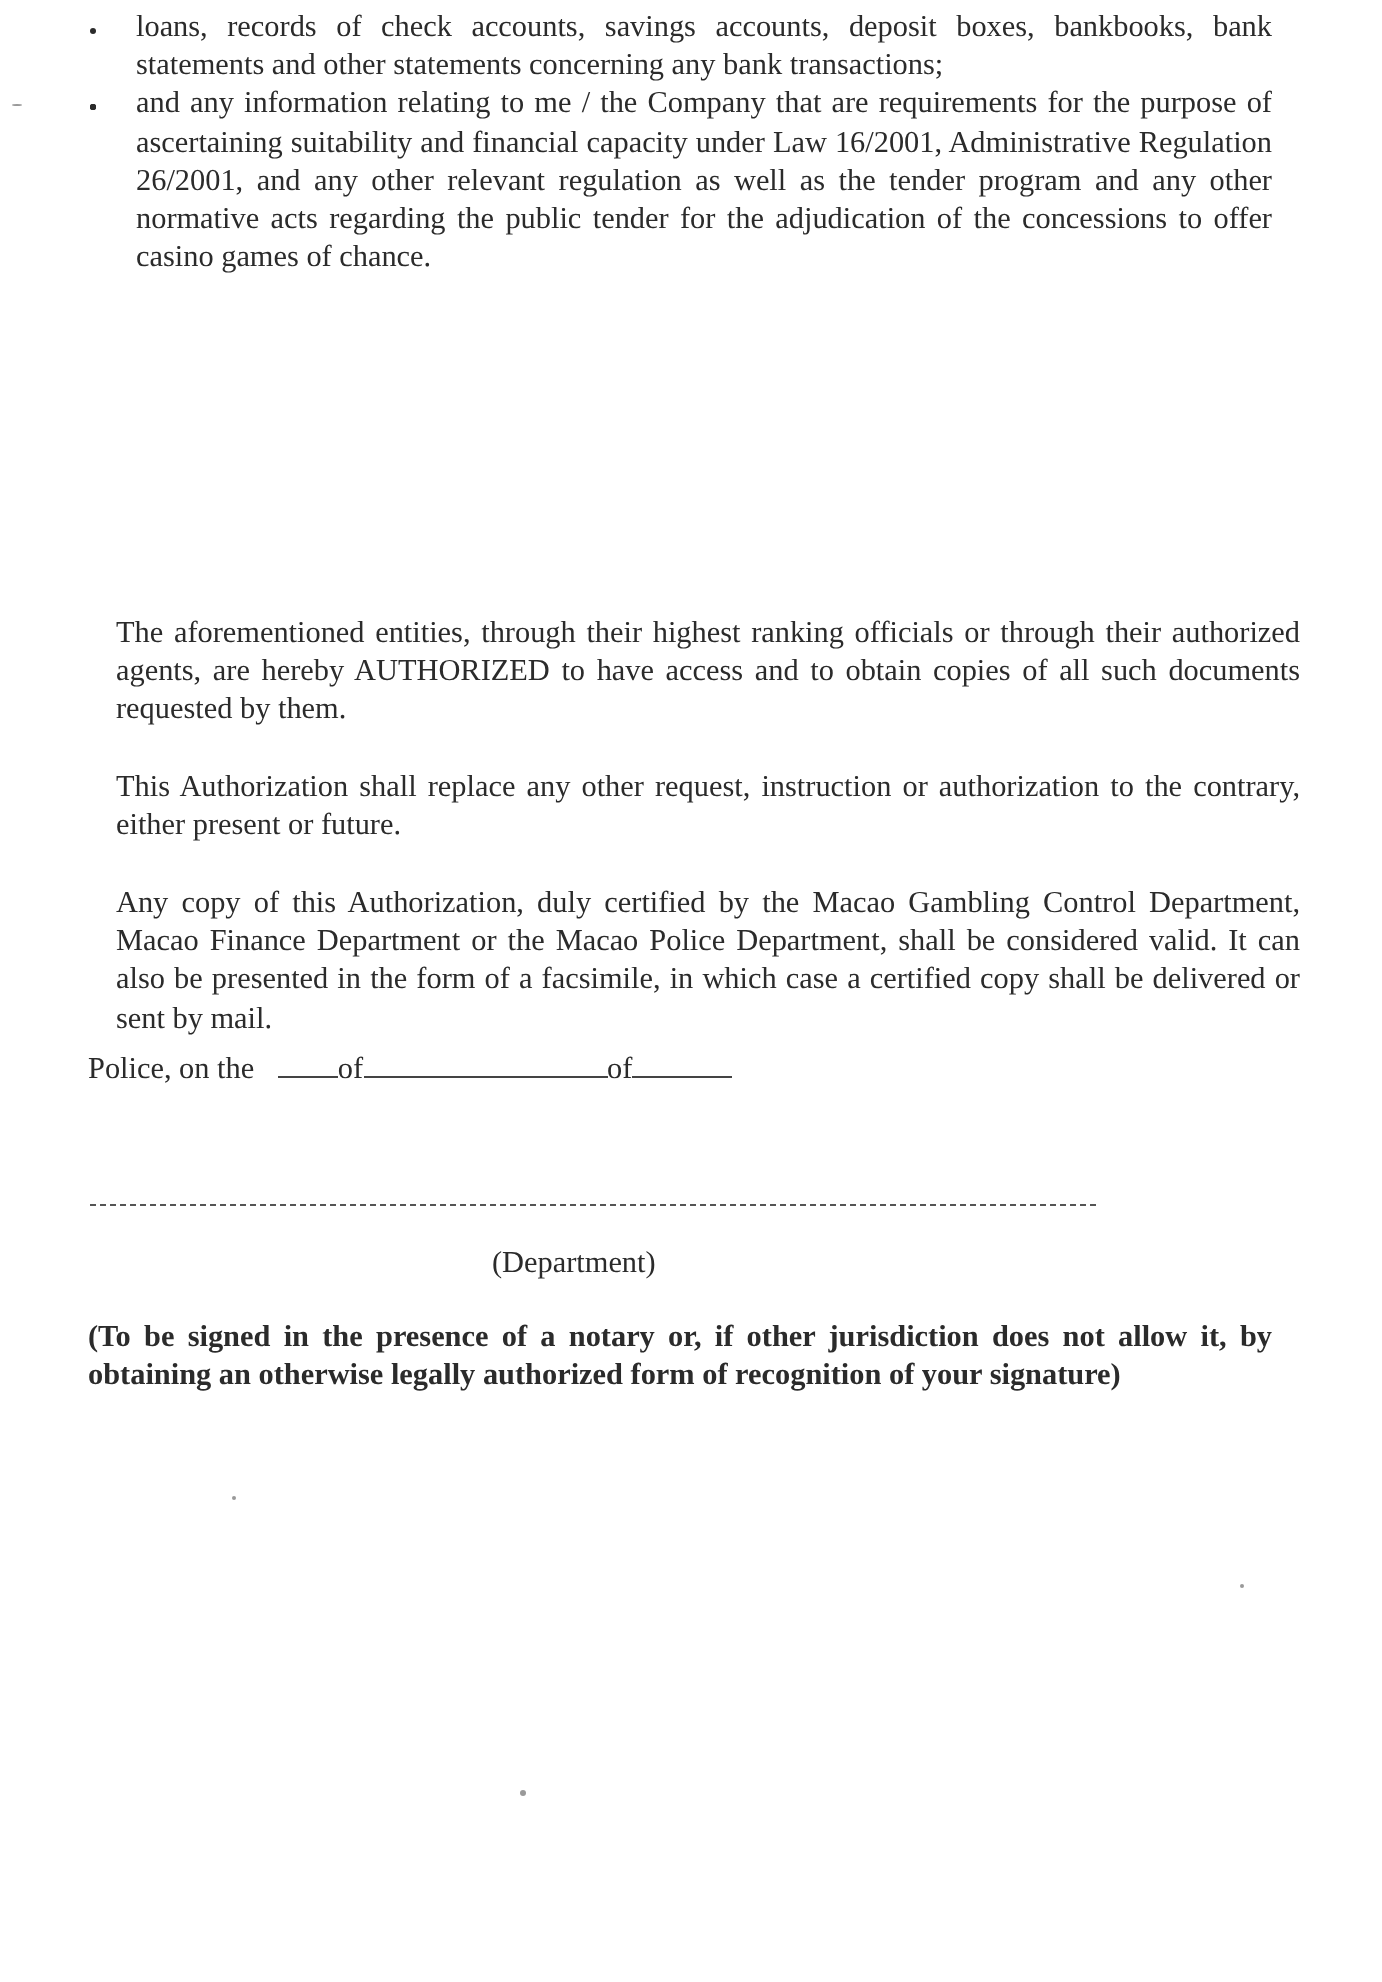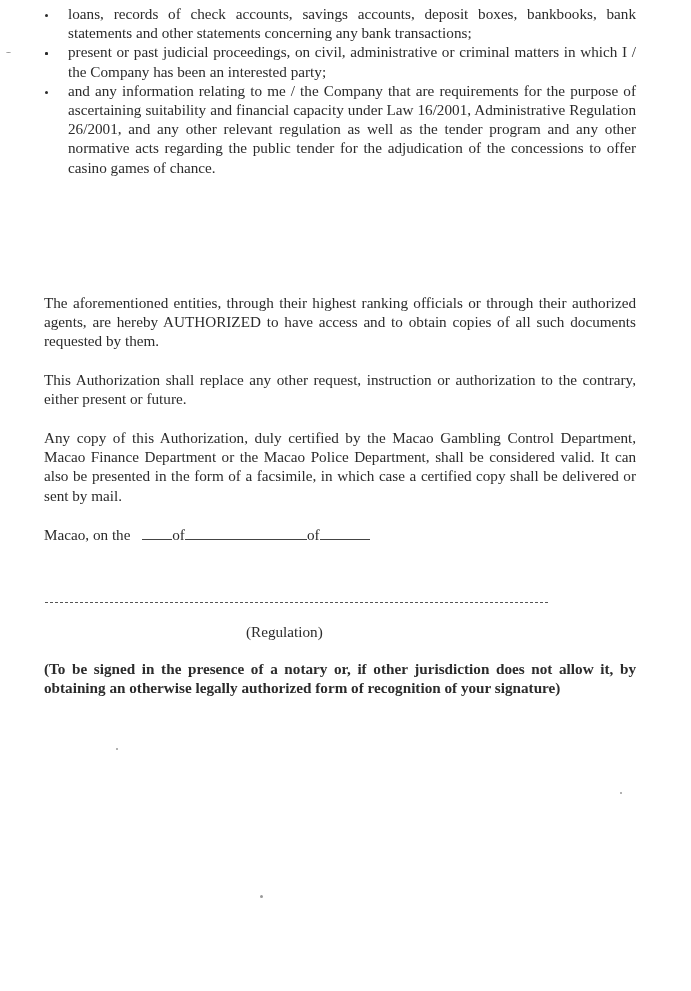--- a/index.html
+++ b/index.html
@@ -8,21 +8,21 @@
       position: absolute; left: 0; top: 0; width: 691px; height: 991px;
       font-family: "Liberation Serif", serif; color: #2b2b2b;
       font-size: 15.2px; line-height: 19.2px;
     }
     .bullets { position: absolute; left: 0; top: 4px; width: 691px; margin: 0; padding: 0; list-style: none; }
     .bullet-item { position: relative; padding-left: 68px; padding-right: 55px; text-align: justify; }
     .bullet-dot {
       position: absolute; left: 45px; top: 10px; width: 3px; height: 3px;
       background: #2b2b2b; border-radius: 50%;
     }
-    .para { position: absolute; left: 44px; width: 592px; text-align: justify; margin: 0; }
+    .para { position: absolute; left: 44px; width: 592px; text-align: justify; margin: 14px; }
     .date-line { position: absolute; left: 44px; top: 525px; white-space: nowrap; }
     .blank { display: inline-block; border-bottom: 1px solid #444; height: 12px; vertical-align: baseline; }
     .sig-line {
       position: absolute; left: 45px; top: 602px; width: 503px; height: 0;
       border-top: 1px dashed #555;
     }
     .sig-label { position: absolute; left: 246px; top: 622px; }
     .note { position: absolute; left: 44px; top: 659px; width: 592px; text-align: justify; margin: 0; font-weight: bold; }
     .speck { position: absolute; background: #999; border-radius: 50%; }
   </style>
@@ -34,39 +34,38 @@
   <ul class="bullets">
     <li class="bullet-item">
       <span class="bullet-dot"></span>
       <span>loans, records of check accounts, savings accounts, deposit boxes, bankbooks, bank statements and other statements concerning any bank transactions;</span>
     </li>
     <li class="bullet-item">
       <span class="bullet-dot"></span>
     </li>
     <li class="bullet-item">
       <span class="bullet-dot"></span>
-      <span>present or past judicial proceedings, on civil, administrative or criminal matters in which I / the Company has been an interested party;</span>
     </li>
     <li class="bullet-item">
       <span class="bullet-dot"></span>
       <span>and any information relating to me / the Company that are requirements for the purpose of ascertaining suitability and financial capacity under Law 16/2001, Administrative Regulation 26/2001, and any other relevant regulation as well as the tender program and any other normative acts regarding the public tender for the adjudication of the concessions to offer casino games of chance.</span>
     </li>
   </ul>
 
   <p class="para" style="top:293px;">The aforementioned entities, through their highest ranking officials or through their authorized agents, are hereby AUTHORIZED to have access and to obtain copies of all such documents requested by them.</p>
   <p class="para" style="top:370px;">This Authorization shall replace any other request, instruction or authorization to the contrary, either present or future.</p>
   <p class="para" style="top:428px;">Any copy of this Authorization, duly certified by the Macao Gambling Control Department, Macao Finance Department or the Macao Police Department, shall be considered valid. It can also be presented in the form of a facsimile, in which case a certified copy shall be delivered or sent by mail.</p>
 
   <div class="date-line">
-    <span>Macao, on the</span>
+    <span>Police, on the</span>
     <span class="blank" style="width:30px; margin-left:8px;"></span><span>of</span><span class="blank" style="width:122px;"></span><span>of</span><span class="blank" style="width:50px;"></span>
   </div>
 
   <div class="sig-line"></div>
-  <div class="sig-label">(Regulation)</div>
+  <div class="sig-label">(Department)</div>
 
   <p class="note">(To be signed in the presence of a notary or, if other jurisdiction does not allow it, by obtaining an otherwise legally authorized form of recognition of your signature)</p>
 
   <span class="speck" style="left:6px; top:52px; width:5px; height:1px;"></span>
   <span class="speck" style="left:116px; top:748px; width:2px; height:2px;"></span>
   <span class="speck" style="left:260px; top:895px; width:3px; height:3px;"></span>
   <span class="speck" style="left:620px; top:792px; width:2px; height:2px;"></span>
 </div>
 
 </body></html>

